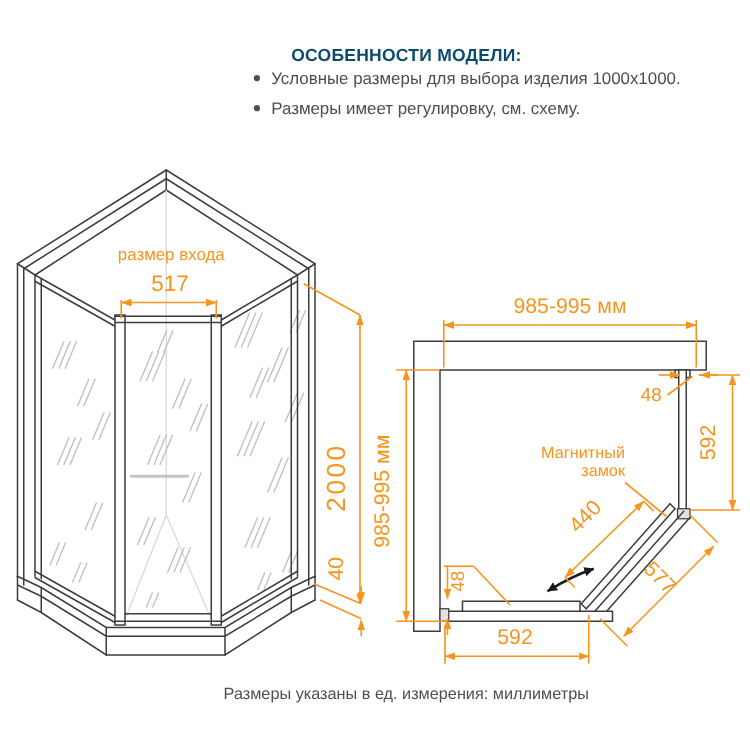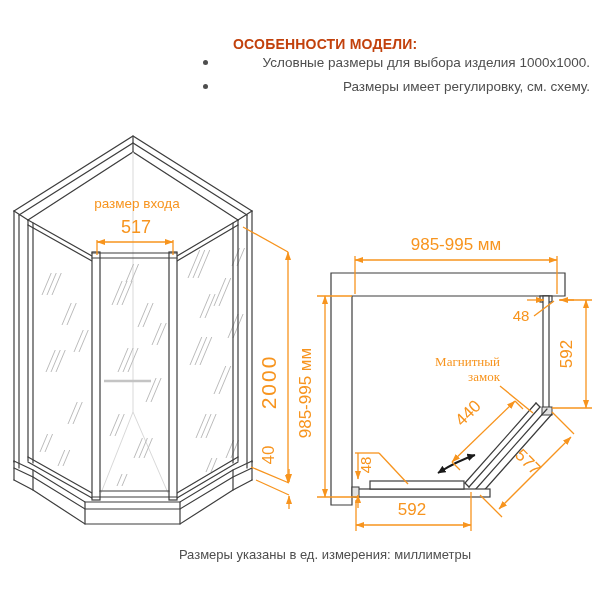--- a/index.html
+++ b/index.html
@@ -1,29 +1,29 @@
 <!DOCTYPE html>
 <html><head>
 <meta charset="utf-8">
 <style>
   html,body{margin:0;padding:0;background:#fff;}
   body{width:600px;height:600px;position:relative;overflow:hidden;
        font-family:"Liberation Sans",sans-serif;-webkit-font-smoothing:antialiased;}
   .page{position:absolute;inset:0;}
   .features-title{position:absolute;left:233px;top:36px;margin:0;
-      font-size:14px;font-weight:bold;color:#c2410c;letter-spacing:.2px;white-space:nowrap;}
+      font-size:14px;font-weight:bold;color:#0c4a6e;letter-spacing:.2px;white-space:nowrap;}
   .features-list{position:absolute;left:202px;top:54px;width:388px;margin:0;padding:0;
-      list-style:none;text-align:right;}
+      list-style:none;}
   .features-list li{position:relative;padding-left:15px;margin:0 0 5px 0;
       font-size:13.5px;line-height:1.38;color:#4e4e4e;}
   .features-list li::before{content:"";position:absolute;left:1px;top:6px;width:5px;height:5px;
       border-radius:50%;background:#4e4e4e;}
   svg{position:absolute;left:0;top:0;}
   .lock-label{position:absolute;left:414px;top:354px;width:86px;text-align:right;
-      font-size:13px;line-height:1.18;color:#F7941E;font-family:Liberation Serif, serif;}
+      font-size:13px;line-height:1.18;color:#F7941E;}
   .units-note{position:absolute;left:0;top:547px;width:586px;text-align:center;
       font-size:13px;color:#4e4e4e;padding-left:32px;}
   .d{stroke:#3d3d3d;stroke-width:1.2;fill:none;stroke-linecap:round;}
   .d2{stroke:#3d3d3d;stroke-width:1.2;fill:#fff;}
   .f{stroke:#d9d9d9;stroke-width:1;fill:none;}
   .o{stroke:#F7941E;stroke-width:1.3;fill:none;}
   .dim{fill:#F7941E;}
   .hl{stroke:#bcbcbc;stroke-width:1;}
 </style>
 </head>

